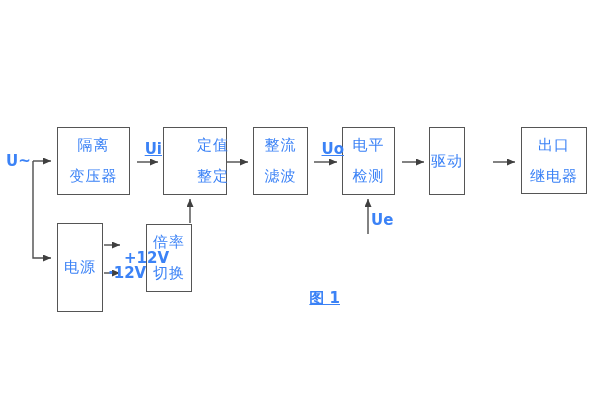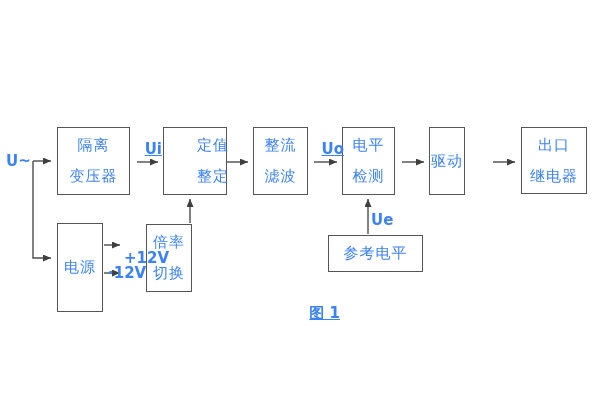--- a/index.html
+++ b/index.html
@@ -59,21 +59,21 @@
   #b-ratio     { left: 146px; top: 224px; width: 46px; height: 68px; }
   #b-reference { left: 328px; top: 235px; width: 95px; height: 37px; gap: 0; }
 
   
   #l-uin     { left: 6px;   top: 152px; }
   #l-ui      { left: 132px; top: 140px; width: 30px; }
   #l-uo      { left: 314px; top: 140px; width: 30px; }
   #l-plus12  { left: 124px; top: 249px; text-align: right; }
   #l-minus12 { left: 108px; top: 264px; }
   #l-ue      { left: 371px; top: 211px; }
-  #l-caption { left: 260px; top: 304px; width: 80px; font-weight: 600; }
+  #l-caption { left: 260px; top: 289px; width: 80px; font-weight: 600; }
 </style>
 </head>
 <body>
 
 <div id="stage">
 
   <svg id="wires" viewBox="0 0 600 400" xmlns="http://www.w3.org/2000/svg">
     <defs>
       <marker id="arr" markerWidth="8" markerHeight="7" refX="8" refY="3.5" orient="auto" markerUnits="userSpaceOnUse">
         <path d="M0,0 L8,3.5 L0,7 Z" fill="#3f3f3f"></path>
@@ -118,23 +118,20 @@
     <span>继电器</span>
   </div>
 
   <div id="b-power" class="box">
     <span>电源</span>
   </div>
   <div id="b-ratio" class="box">
     <span>倍率</span>
     <span>切换</span>
   </div>
-  <div id="b-reference" class="box">
-    <span>参考电平</span>
-  </div>
 
   <div id="l-uin" class="lbl">U~</div>
   <div id="l-ui" class="lbl center">Ui</div>
   <div id="l-uo" class="lbl center">Uo</div>
   <div id="l-plus12" class="lbl">+12V</div>
   <div id="l-minus12" class="lbl">·12V</div>
   <div id="l-ue" class="lbl">Ue</div>
   <div id="l-caption" class="lbl center">图 1</div>
 
 </div>

